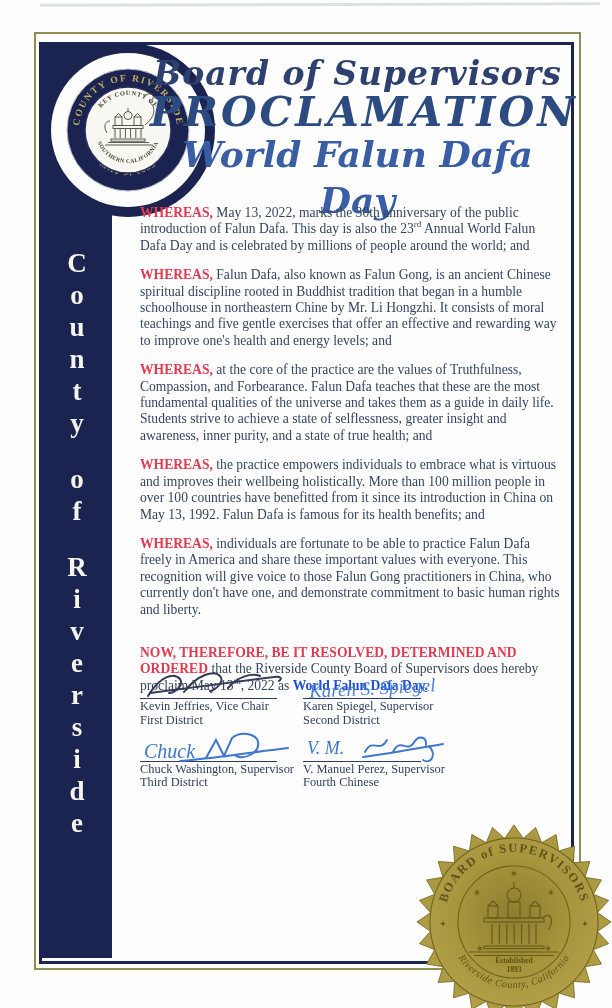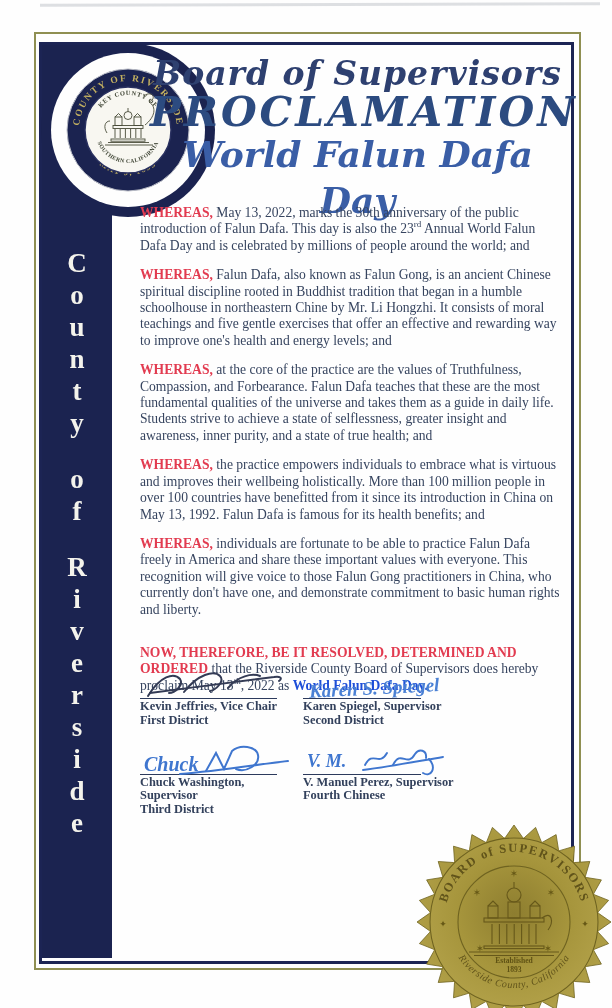--- a/index.html
+++ b/index.html
@@ -32,21 +32,21 @@
   .h-event{font-family:"DejaVu Serif",serif;font-style:italic;font-weight:bold;
         font-size:36px;line-height:46px;color:var(--event_blue);}
   .body-copy{position:absolute;left:140px;top:205px;width:421px;
         font-size:13.6px;line-height:16.4px;color:var(--body_text);}
   .para{margin-bottom:13px;}
   .para .lead{color:var(--red);font-weight:bold;}
   .para sup{font-size:9px;line-height:0;}
   .para b{color:#1d4ed8;}
   .para.resolution{margin-top:27px;}
   .signatures{position:absolute;left:140px;top:666px;width:432px;display:grid;
-        grid-template-columns:163px 1fr;row-gap:14px;font-weight:bold;}
+        grid-template-columns:163px 1fr;row-gap:1px;}
   .sig-cell{position:relative;}
   .sigbox{display:block;height:38px;margin-bottom:-6px;overflow:visible;}
   .sig-line{border-bottom:1.6px solid #2c3a5c;margin-bottom:1px;}
   .w1{width:137px;} .w2{width:118px;}
   .sig-name,.sig-district{font-size:12.4px;line-height:13.8px;color:#33415c;}
   .board-seal{position:absolute;left:414px;top:822px;}
   svg text{font-family:"Liberation Serif",serif;}
 </style>
 </head>
 <body>

